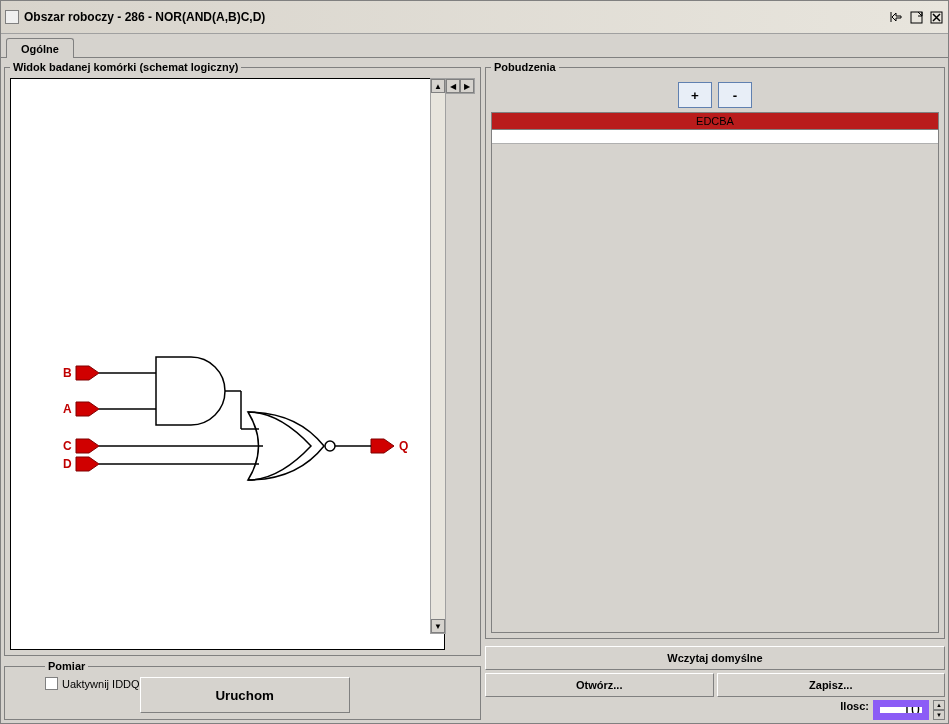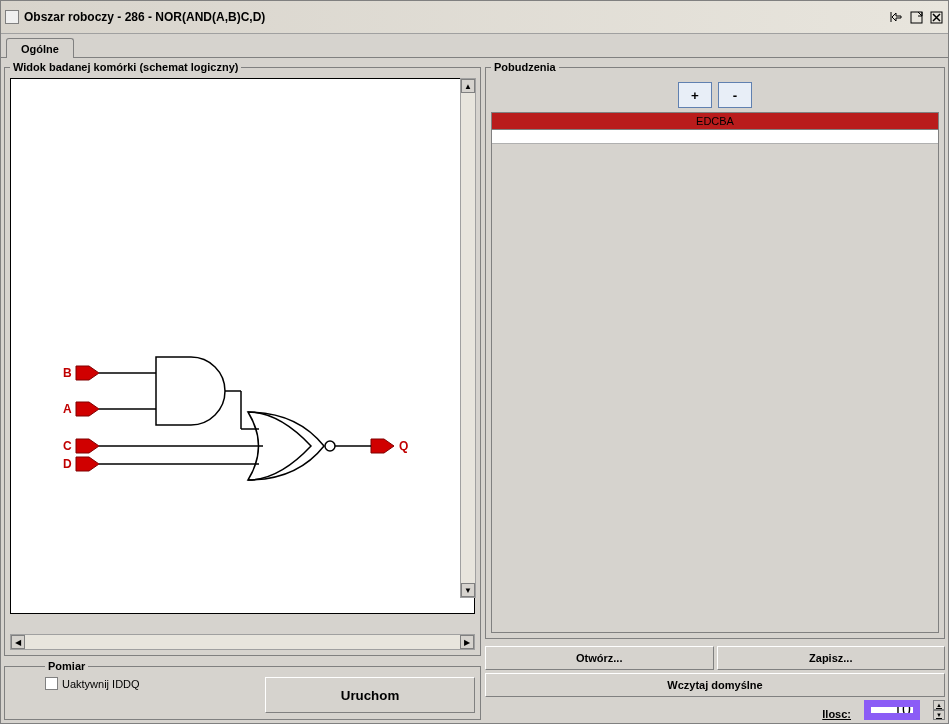--- a/index.html
+++ b/index.html
@@ -80,30 +80,29 @@
   width: 460px;
   display: flex;
   flex-direction: column;
   gap: 4px;
 }
 
 fieldset {
   border: 1px solid #808080;
   padding: 5px;
   display: flex;
-  flex-direction: column;
+  flex-direction: row;
 }
 legend { font-weight: bold; padding: 0 3px; font-size: 11px; }
 
 .schematic-wrap {
   flex: 1;
   position: relative;
   display: flex;
-  flex-direction: column;
-  gap: 20px;
+  flex-direction: row;
 }
 .schematic-canvas {
   flex: 1;
   background: #fff;
   border: 1px solid #000;
   position: relative;
   overflow: hidden;
 }
 .vscroll {
   width: 16px;
@@ -216,24 +215,23 @@
   border: 1px solid #808080;
   border-top-color: #fff;
   border-left-color: #fff;
   font-weight: bold;
   cursor: pointer;
   font-size: 11px;
 }
 .ilosc-wrap {
   flex: 1;
   display: flex;
-  align-items: flex-end;
+  align-items: flex-start;
   justify-content: flex-end;
-  gap: 13px;
-  text-decoration: underline;
+  gap: 4px;
 }
 .ilosc-input {
   width: 56px;
   height: 20px;
   border: 7px solid #8b5cf6;
   text-align: right;
   padding: 0 2px;
   font-size: 16px;
 }
 .spinner {
@@ -367,25 +365,25 @@
           <div class="pob-table" style="flex:1;">
             <div class="pob-header">EDCBA</div>
             <div class="pob-row"></div>
             <div class="pob-body"></div>
           </div>
         </div>
       </fieldset>
 
       <div class="btn-grid">
         <div class="btn-row">
+          <button class="std-btn">Wczytaj domyślne</button>
+        </div>
+        <div class="btn-row">
           <button class="std-btn">Otwórz...</button>
           <button class="std-btn">Zapisz...</button>
-        </div>
-        <div class="btn-row">
-          <button class="std-btn">Wczytaj domyślne</button>
         </div>
         <div class="btn-row">
           <div class="ilosc-wrap">
             <span style="font-weight:bold;">Ilosc:</span>
             <input class="ilosc-input" value="10" style="">
             <div class="spinner">
               <div class="spin-btn">▲</div>
               <div class="spin-btn">▼</div>
             </div>
           </div>

